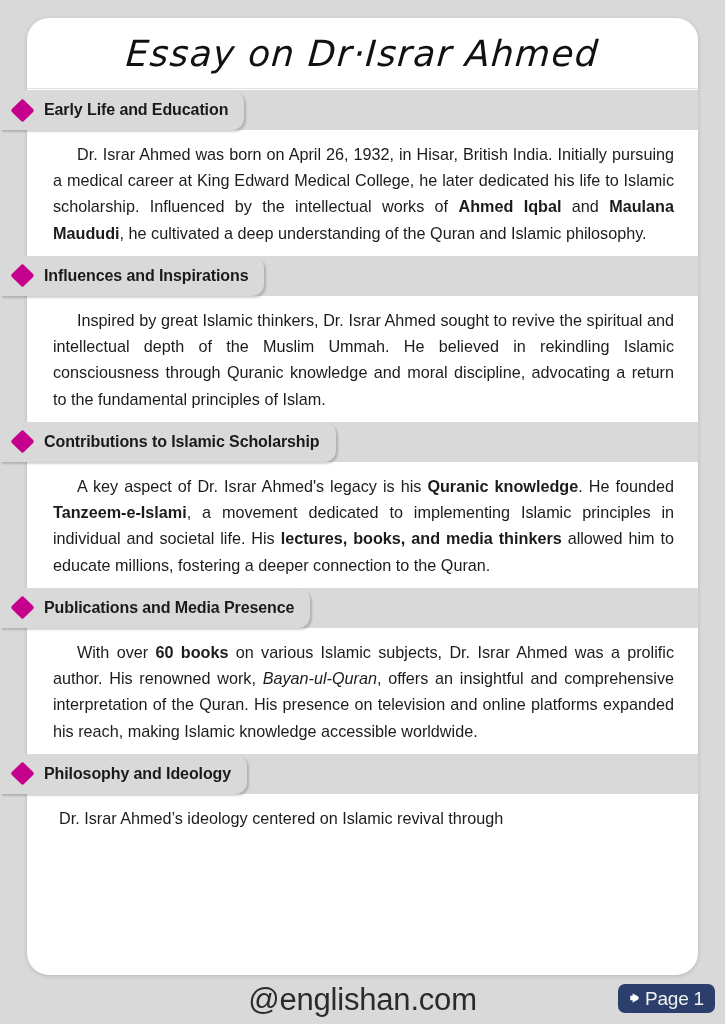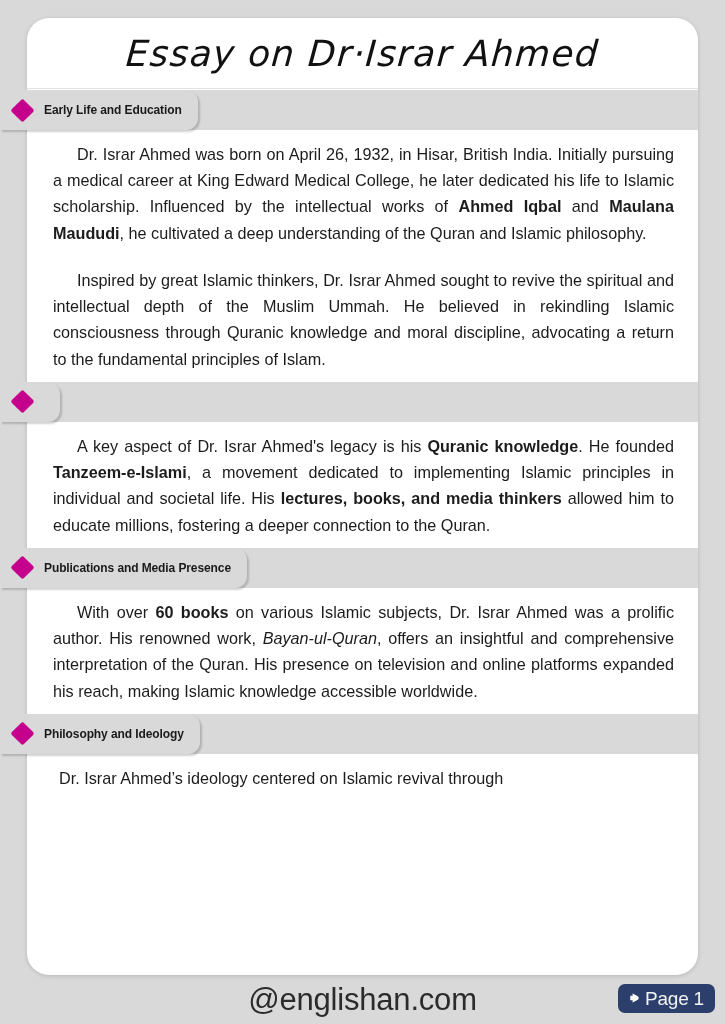--- a/index.html
+++ b/index.html
@@ -86,21 +86,21 @@
     background: #c4008c;
     transform: rotate(45deg);
     border-radius: 2px;
     flex: 0 0 auto;
     margin-right: 13px;
     margin-left: 6px;
   }
   .section-title {
     font-family: "Liberation Sans", sans-serif;
     font-weight: bold;
-    font-size: 12px;
+    font-size: 16px;
     color: #1a1a1a;
     letter-spacing: -0.1px;
     white-space: nowrap;
   }
 
   
   .para {
     padding: 11px 24px 10px 26px;
     font-family: "Liberation Sans", sans-serif;
     font-size: 16.2px;
@@ -169,25 +169,32 @@
   <div id="content">
 
     <div class="section-head">
       <div class="tab">
         <span class="diamond"></span>
         <span class="section-title">Early Life and Education</span>
       </div>
     </div>
     <div class="para">Dr. Israr Ahmed was born on April 26, 1932, in Hisar, British India. Initially pursuing a medical career at King Edward Medical College, he later dedicated his life to Islamic scholarship. Influenced by the intellectual works of <b>Ahmed Iqbal</b> and <b>Maulana Maududi</b>, he cultivated a deep understanding of the Quran and Islamic philosophy.</div>
 
+    <div class="section-head">
+      <div class="tab">
+        <span class="diamond"></span>
+        <span class="section-title">Influences and Inspirations</span>
+      </div>
+    </div>
     <div class="para">Inspired by great Islamic thinkers, Dr. Israr Ahmed sought to revive the spiritual and intellectual depth of the Muslim Ummah. He believed in rekindling Islamic consciousness through Quranic knowledge and moral discipline, advocating a return to the fundamental principles of Islam.</div>
 
     <div class="section-head">
       <div class="tab">
         <span class="diamond"></span>
+        <span class="section-title">Contributions to Islamic Scholarship</span>
       </div>
     </div>
     <div class="para">A key aspect of Dr. Israr Ahmed's legacy is his <b>Quranic knowledge</b>. He founded <b>Tanzeem-e-Islami</b>, a movement dedicated to implementing Islamic principles in individual and societal life. His <b>lectures, books, and media thinkers</b> allowed him to educate millions, fostering a deeper connection to the Quran.</div>
 
     <div class="section-head">
       <div class="tab">
         <span class="diamond"></span>
         <span class="section-title">Publications and Media Presence</span>
       </div>
     </div>

